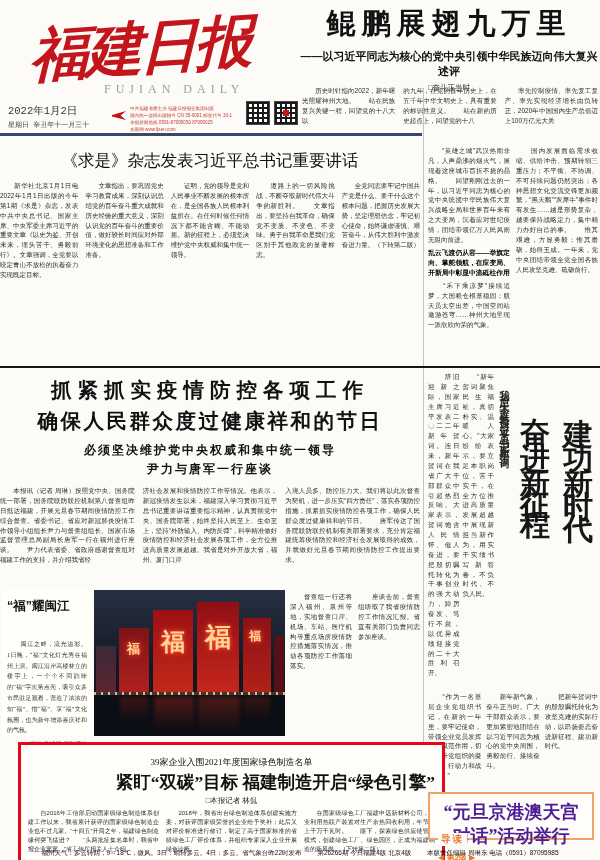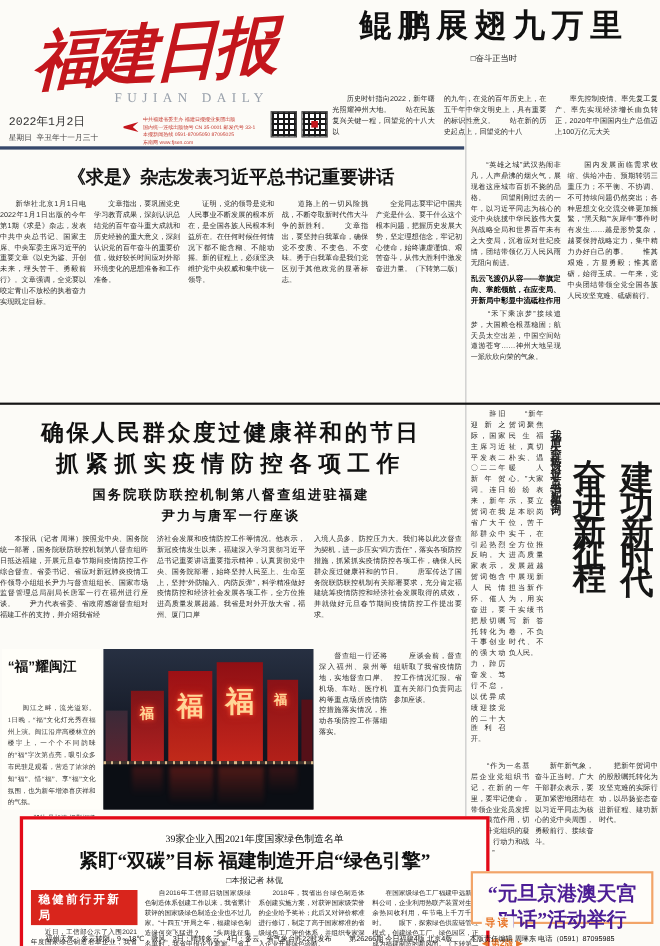--- a/index.html
+++ b/index.html
@@ -16,21 +16,21 @@
               white-space:nowrap;}
   .mast-en{letter-spacing:5px;font-size:12px;color:#98a0ab;font-family:"Liberation Serif",serif;}
   .qr{width:22px;height:22px;border:1px solid #444;
       background-image:repeating-linear-gradient(0deg,#1a1a1a 0 2px,transparent 2px 5px),
                        repeating-linear-gradient(90deg,#1a1a1a 0 2px,#fff 2px 5px);position:absolute;}
   .flag{width:14px;height:9px;background:#c3161c;clip-path:polygon(0 45%,100% 0,62% 50%,100% 100%,0 60%);}
   
   .h-top{font-size:29px;font-weight:bold;letter-spacing:6px;color:#111;}
   .h-top-sub{font-size:11px;font-weight:bold;color:#111;}
   .byline{font-size:7.5px;color:#222;}
-  .kicker-q{font-size:16.5px;font-weight:bold;color:#111;}
+  .kicker-q{font-size:16.5px;font-weight:normal;color:#111;}
   .h-red{font-size:24px;font-weight:bold;color:#d6221f;letter-spacing:1px;}
   .h-covid{font-size:20.5px;font-weight:bold;color:#111;}
   .sub-covid{font-size:12px;font-weight:bold;color:#111;}
   .crosshead{font-size:6.8px;font-weight:bold;text-align:center;margin:3px 0;color:#000;}
   .cols{display:flex;}
   .cols>div{flex:1;}
   
   .vtitle{font-family:"Liberation Serif","DejaVu Serif",serif;font-weight:bold;font-size:30px;
           letter-spacing:24px;color:#161616;}
   .vsub{font-size:10px;letter-spacing:4px;color:#222;font-weight:bold;}
@@ -80,20 +80,21 @@
     </div>
     <div class="qr" style="left:246px;top:101px;"></div>
     <div class="qr" style="left:274px;top:101px;">
       <div style="position:absolute;left:8px;top:8px;width:6px;height:6px;background:#c3161c;"></div>
     </div>
   </div>
   <div class="abs" style="left:0;top:133px;width:422px;height:3px;background:#36486b;"></div>
 
   <div class="abs" style="left:300px;top:4px;width:298px;">
     <div class="h-top center">鲲鹏展翅九万里</div>
+    <div class="h-top-sub center" style="margin-top:5px;">——以习近平同志为核心的党中央引领中华民族迈向伟大复兴述评</div>
     <div class="byline center" style="margin-top:4px;">□奋斗正当时</div>
   </div>
   <div class="abs cols" style="left:302px;top:86px;width:296px;height:46px;gap:8px;overflow:hidden;">
     <div class="tcol">　　历史时针指向2022，新年曙光照耀神州大地。　　站在民族复兴关键一程，回望党的十八大以</div>
     <div class="tcol">的九年，在党的百年历史上，在五千年中华文明史上，具有重要的标识性意义。　　站在新的历史起点上，回望党的十八</div>
     <div class="tcol">　　率先控制疫情、率先复工复产、率先实现经济增长由负转正，2020年中国国内生产总值迈上100万亿元大关</div>
   </div>
 
   <div class="abs" style="left:0;top:144px;width:420px;">
     <div class="kicker-q center" style="margin-top:6px;">《求是》杂志发表习近平总书记重要讲话</div>
@@ -113,23 +114,23 @@
       <div class="tcol">　　“英雄之城”武汉热闹非凡，人声鼎沸的烟火气，展现着这座城市百折不挠的品格。　　回望刚刚过去的一年，以习近平同志为核心的党中央统揽中华民族伟大复兴战略全局和世界百年未有之大变局，沉着应对世纪疫情，团结带领亿万人民风雨无阻向前进。</div>
       <div class="crosshead">乱云飞渡仍从容——举旗定向、掌舵领航，在应变局、开新局中彰显中流砥柱作用</div>
       <div class="tcol">　　“禾下乘凉梦”接续追梦，大国粮仓根基稳固；航天员太空出差，中国空间站遨游苍穹……神州大地呈现一派欣欣向荣的气象。</div>
     </div>
     <div class="tcol">　　国内发展面临需求收缩、供给冲击、预期转弱三重压力；不平衡、不协调、不可持续问题仍然突出；各种思想文化交流交锋更加频繁，“黑天鹅”“灰犀牛”事件时有发生……越是形势复杂，越要保持战略定力，集中精力办好自己的事。　　惟其艰难，方显勇毅；惟其磨砺，始得玉成。一年来，党中央团结带领全党全国各族人民攻坚克难、砥砺前行。</div>
   </div>
 
   <div class="abs" style="left:0;top:366px;width:600px;height:2px;background:#151515;"></div>
 
   <div class="abs" style="left:0;top:376px;width:420px;">
+    <div class="h-covid center" style="letter-spacing:6px;">抓紧抓实疫情防控各项工作</div>
     <div class="h-covid center" style="letter-spacing:2.5px;margin-top:3px;">确保人民群众度过健康祥和的节日</div>
-    <div class="h-covid center" style="letter-spacing:6px;">抓紧抓实疫情防控各项工作</div>
-    <div class="sub-covid center" style="margin-top:7px;letter-spacing:2px;">国务院联防联控机制第八督查组进驻福建</div>
+    <div class="sub-covid center" style="margin-top:7px;letter-spacing:2px;">必须坚决维护党中央权威和集中统一领导</div>
     <div class="sub-covid center" style="margin-top:2px;letter-spacing:2px;">尹力与唐军一行座谈</div>
     <div class="cols" style="margin-top:8px;height:116px;gap:8px;overflow:hidden;">
       <div class="tcol">　　本报讯（记者 周琳）按照党中央、国务院统一部署，国务院联防联控机制第八督查组昨日抵达福建，开展元旦春节期间疫情防控工作综合督查。省委书记、省应对新冠肺炎疫情工作领导小组组长尹力与督查组组长、国家市场监督管理总局副局长唐军一行在福州进行座谈。　　尹力代表省委、省政府感谢督查组对福建工作的支持，并介绍我省经</div>
       <div class="tcol">济社会发展和疫情防控工作等情况。他表示，新冠疫情发生以来，福建深入学习贯彻习近平总书记重要讲话重要指示精神，认真贯彻党中央、国务院部署，始终坚持人民至上、生命至上，坚持“外防输入、内防反弹”，科学精准做好疫情防控和经济社会发展各项工作，全方位推进高质量发展超越。我省是对外开放大省，福州、厦门口岸</div>
       <div class="tcol">入境人员多、防控压力大。我们将以此次督查为契机，进一步压实“四方责任”，落实各项防控措施，抓紧抓实疫情防控各项工作，确保人民群众度过健康祥和的节日。　　唐军传达了国务院联防联控机制有关部署要求，充分肯定福建统筹疫情防控和经济社会发展取得的成效，并就做好元旦春节期间疫情防控工作提出要求。</div>
     </div>
   </div>
 
   <div class="abs" style="left:2px;top:590px;width:90px;height:146px;background:#fffef9;padding:4px 5px;box-sizing:border-box;">
     <div class="caption-title" style="margin:4px 0 24px 0;">“福”耀闽江</div>
@@ -174,27 +175,23 @@
     </div>
   </div>
   <div class="abs cols" style="left:428px;top:692px;width:170px;height:92px;gap:5px;overflow:hidden;">
     <div class="tcol">　　“作为一名基层企业党组织书记，在新的一年里，要牢记使命，带领企业党员发挥先锋模范作用，切实提升党组织的凝聚力、行动力和战斗力。”</div>
     <div class="tcol">　　新年新气象，奋斗正当时。广大干部群众表示，要更加紧密地团结在以习近平同志为核心的党中央周围，勇毅前行、接续奋斗。</div>
     <div class="tcol">　　把新年贺词中的殷殷嘱托转化为攻坚克难的实际行动，以昂扬姿态奋进新征程、建功新时代。</div>
   </div>
 
   <div class="abs" id="redbox" style="left:18px;top:742px;width:407px;height:95px;padding:11px 7px;">
     <div class="g-kicker center serif">39家企业入围2021年度国家绿色制造名单</div>
-    <div class="g-head center serif" style="margin-top:1px;">紧盯“双碳”目标 福建制造开启“绿色引擎”</div>
+    <div class="g-head center serif" style="margin-top:1px;text-align:right;">紧盯“双碳”目标 福建制造开启“绿色引擎”</div>
     <div class="byline center" style="margin-top:2px;">□本报记者 林侃</div>
     <div class="cols" style="margin-top:3px;height:52px;gap:7px;overflow:hidden;">
-      <div>
-        <div class="g-label">稳健前行开新局</div>
-        <div class="tcol" style="font-size:6px;">　　近日，工信部公示了入围2021年度国家绿色制造名单企业，我省39家企业上榜，数量仅次于浙江省、广东省，居全国第三位。</div>
-      </div>
       <div class="tcol" style="font-size:6px;">　　自2016年工信部启动国家级绿色制造体系创建工作以来，我省累计获评的国家级绿色制造企业也不过几家。“十四五”开局之年，福建绿色制造缘何突飞猛进？　　“头两批征集名单时，我省申报企业寥寥。”省工信厅相关人士介绍。</div>
       <div class="tcol" style="font-size:6px;">　　2018年，我省出台绿色制造体系创建实施方案，对获评国家级荣誉的企业给予奖补；此后又对评价标准进行修订，制定了高于国家标准的省级绿色工厂评价体系，并组织专家深入企业开展绿色诊断。</div>
       <div class="tcol" style="font-size:6px;">　　在国家级绿色工厂福建申远新材料公司，企业利用热联产装置对生产余热回收利用，年节电上千万千瓦时。　　眼下，探索绿色供应链管理模式，创建绿色工厂、绿色园区，正成为福建制造的新风尚。（下转第二版）</div>
     </div>
   </div>
 
   <div class="abs" id="daodu" style="left:428px;top:792px;width:166px;height:48px;padding:6px 8px 4px 8px;box-sizing:border-box;">
     <div class="d-head center serif">“元旦京港澳天宫对话”活动举行</div>
     <div class="d-ref" style="text-align:left;margin-top:4px;">
       <span>◀</span>

